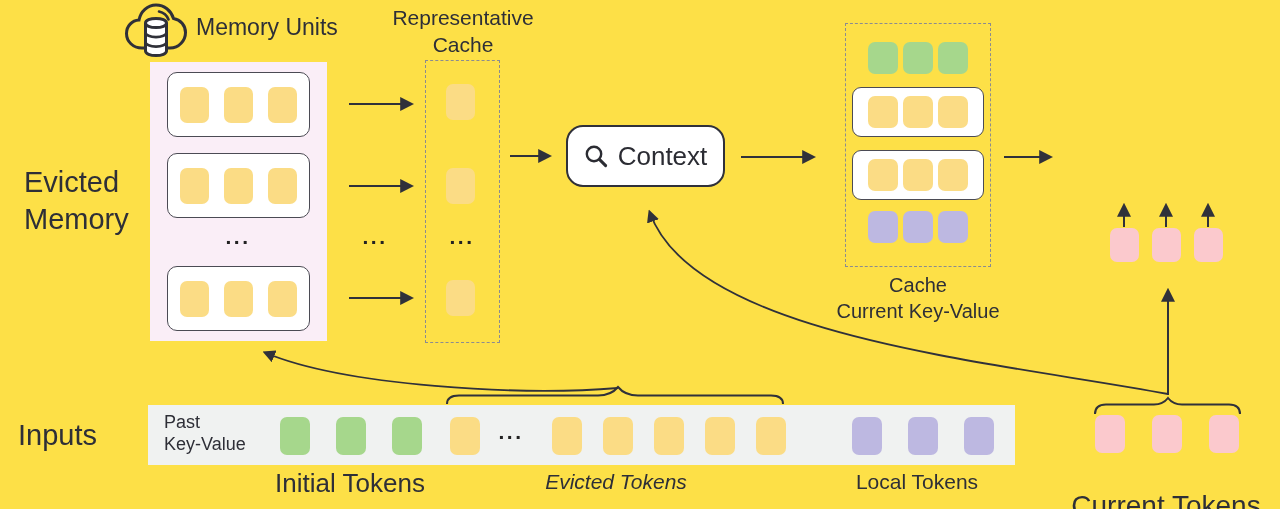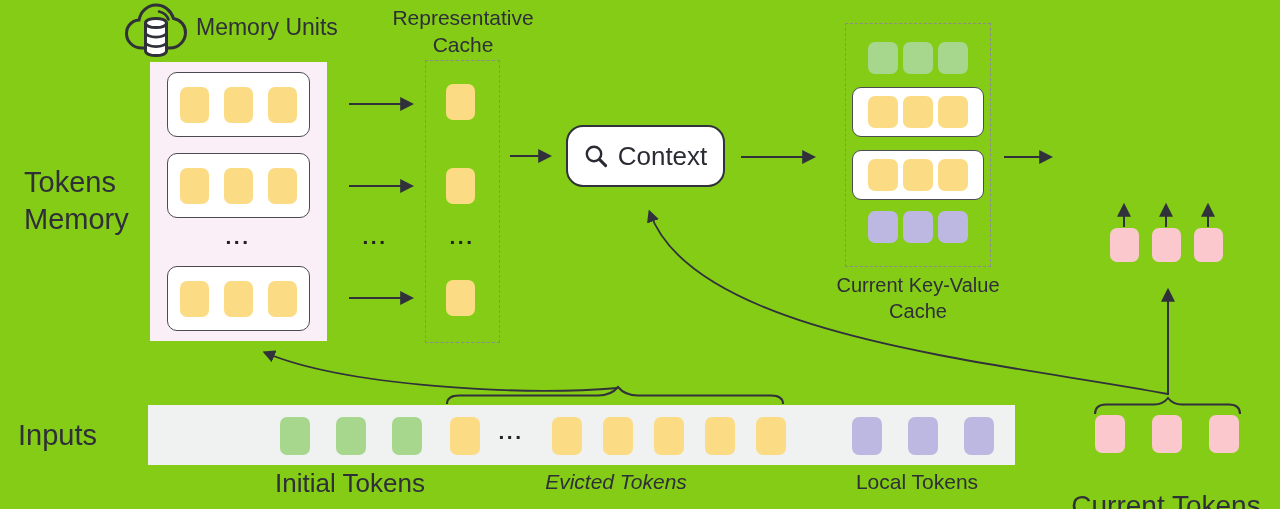--- a/index.html
+++ b/index.html
@@ -1,16 +1,16 @@
 <!DOCTYPE html>
 <html style="--token-yellow: #FBDC85; --token-green: #A6D78C; --token-purple: #BDB8E1; --token-pink: #FBC9CD; --llm-blue: #B9D9EA; --memory-bg: #FAEEF7; --strip-bg: #F0F2F1; --line: #30313A;"><head>
 <meta charset="utf-8">
 <style>
   html,body{margin:0;padding:0;background:#fff;}
-  #canvas{position:relative;width:1280px;height:509px;background:#84cc16;overflow:hidden;
+  #canvas{position:relative;width:1280px;height:509px;background:#fde047;overflow:hidden;
           font-family:"Liberation Sans","DejaVu Sans",sans-serif;color:#2e2f37;}
   .abs{position:absolute;}
   .lbl{position:absolute;white-space:nowrap;}
   .center{text-align:center;}
   
   .tok{border-radius:7px;}
   .tok.abs{position:absolute;}
   .yellow{background:var(--token-yellow,#FBDC85);}
   .green{background:var(--token-green,#A6D78C);}
   .purple{background:var(--token-purple,#BDB8E1);}
@@ -62,21 +62,21 @@
     <path d="M 23.5 41 A 10.5 4.6 0 0 0 44.5 41" fill="none" stroke="#2f3038" stroke-width="2.6"></path>
   </svg>
   <div class="lbl" style="left:196px;top:14px;font-size:23px;">Memory Units</div>
 
   <div class="lbl center" style="left:385px;top:4px;width:156px;font-size:21px;line-height:27px;">
     <div>Representative</div>
     <div>Cache</div>
   </div>
 
   <div class="lbl" style="left:24px;top:164px;font-size:29px;line-height:37px;">
-    <div>Tokens</div>
+    <div>Evicted</div>
     <div>Memory</div>
   </div>
 
   <div class="abs" id="memory-panel"></div>
   <div class="unit-row" style="top:72px;">
     <div class="tok yellow"></div>
     <div class="tok yellow"></div>
     <div class="tok yellow"></div>
   </div>
   <div class="unit-row" style="top:153px;">
@@ -122,30 +122,34 @@
     <div class="tok yellow"></div>
     <div class="tok yellow"></div>
     <div class="tok yellow"></div>
   </div>
   <div class="cache-row" style="left:868px;top:211px;">
     <div class="tok purple"></div>
     <div class="tok purple"></div>
     <div class="tok purple"></div>
   </div>
   <div class="lbl center" style="left:808px;top:272px;width:220px;font-size:20px;line-height:26px;">
+    <div>Cache</div>
     <div>Current Key-Value</div>
-    <div>Cache</div>
   </div>
 
   <div class="tok pink llm-tok abs" style="left:1110px;top:228px;"></div>
   <div class="tok pink llm-tok abs" style="left:1152px;top:228px;"></div>
   <div class="tok pink llm-tok abs" style="left:1194px;top:228px;"></div>
 
   <div class="lbl" style="left:18px;top:419px;font-size:29px;">Inputs</div>
   <div class="abs" id="input-strip"></div>
+  <div class="lbl small-note" style="left:164px;top:411px;">
+    <div>Past</div>
+    <div>Key-Value</div>
+  </div>
 
   <div class="tok green strip-tok abs" style="left:280px;top:417px;"></div>
   <div class="tok green strip-tok abs" style="left:336px;top:417px;"></div>
   <div class="tok green strip-tok abs" style="left:392px;top:417px;"></div>
   <div class="tok yellow strip-tok abs" style="left:450px;top:417px;"></div>
   <div class="dots" style="left:481px;top:420px;">...</div>
   <div class="tok yellow strip-tok abs" style="left:552px;top:417px;"></div>
   <div class="tok yellow strip-tok abs" style="left:603px;top:417px;"></div>
   <div class="tok yellow strip-tok abs" style="left:654px;top:417px;"></div>
   <div class="tok yellow strip-tok abs" style="left:705px;top:417px;"></div>

